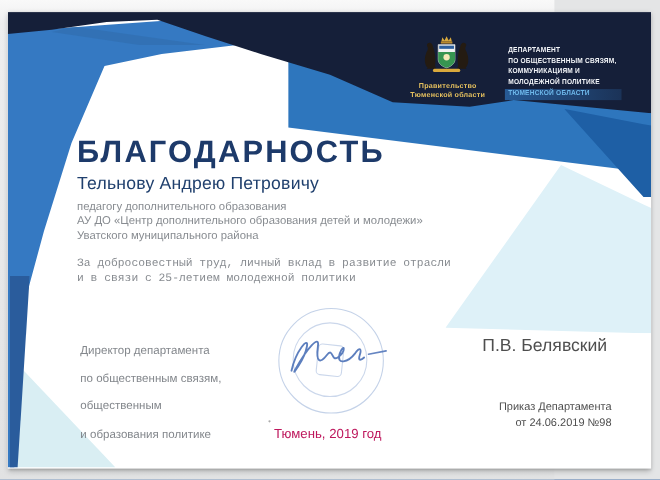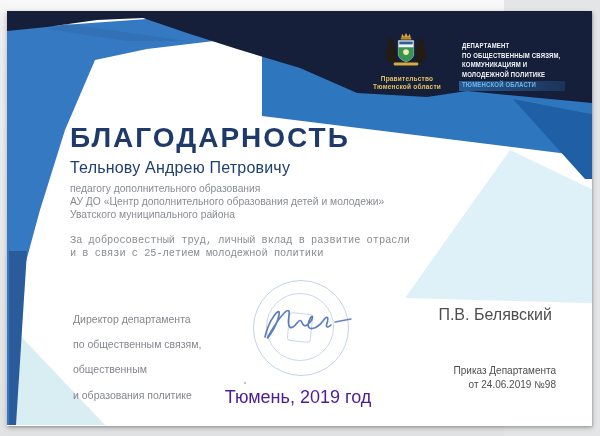--- a/index.html
+++ b/index.html
@@ -76,21 +76,21 @@
   .signature-svg{left:250px;top:288px;width:100px;height:46px;}
 
   .signer-name{
     right:40px;top:295px;font-size:16px;color:#4e4e4e;white-space:nowrap;text-align:right;
   }
   .order-block{
     right:36px;top:329px;font-size:10px;line-height:14px;color:#4e4e4e;text-align:right;white-space:nowrap;margin-top:24px;
   }
   .order-block span{display:block;}
   .city-line{
-    left:206px;top:376px;width:170px;text-align:center;font-size:18px;color:#4c1d95;white-space:nowrap;
+    left:206px;top:376px;width:170px;text-align:center;font-size:12px;color:#be185d;white-space:nowrap;
   }
   .speck{left:237px;top:371px;width:2px;height:2px;border-radius:50%;background:#8f8f8f;opacity:.75;}
 </style>
 </head>
 <body>
 
 <div class="photo">
   <div class="cert">
 
     <div class="shape band-right"></div>

